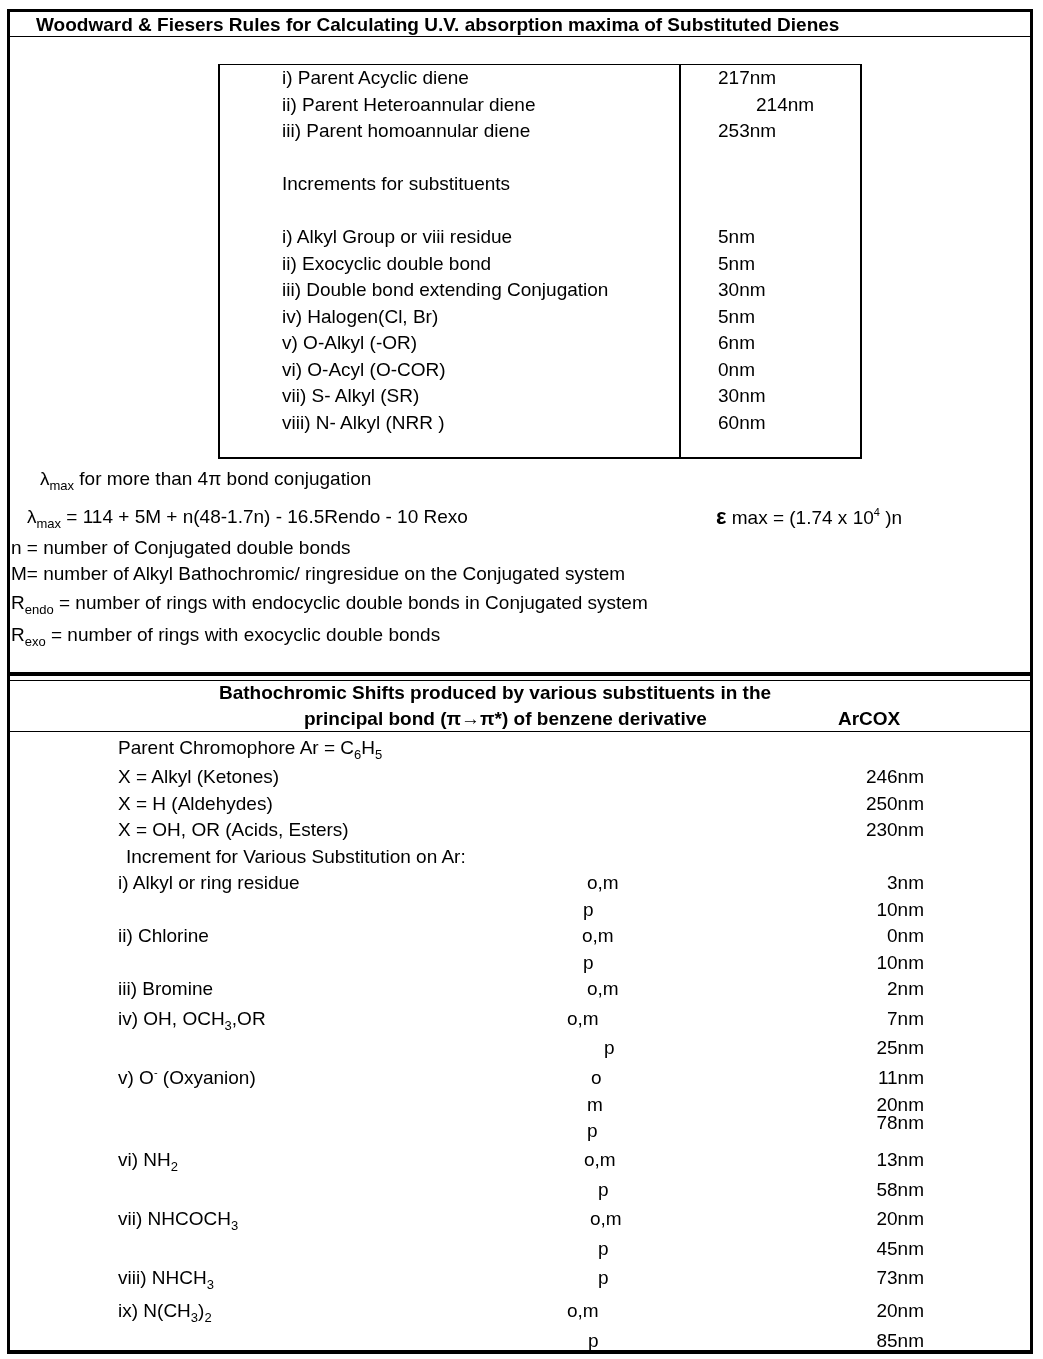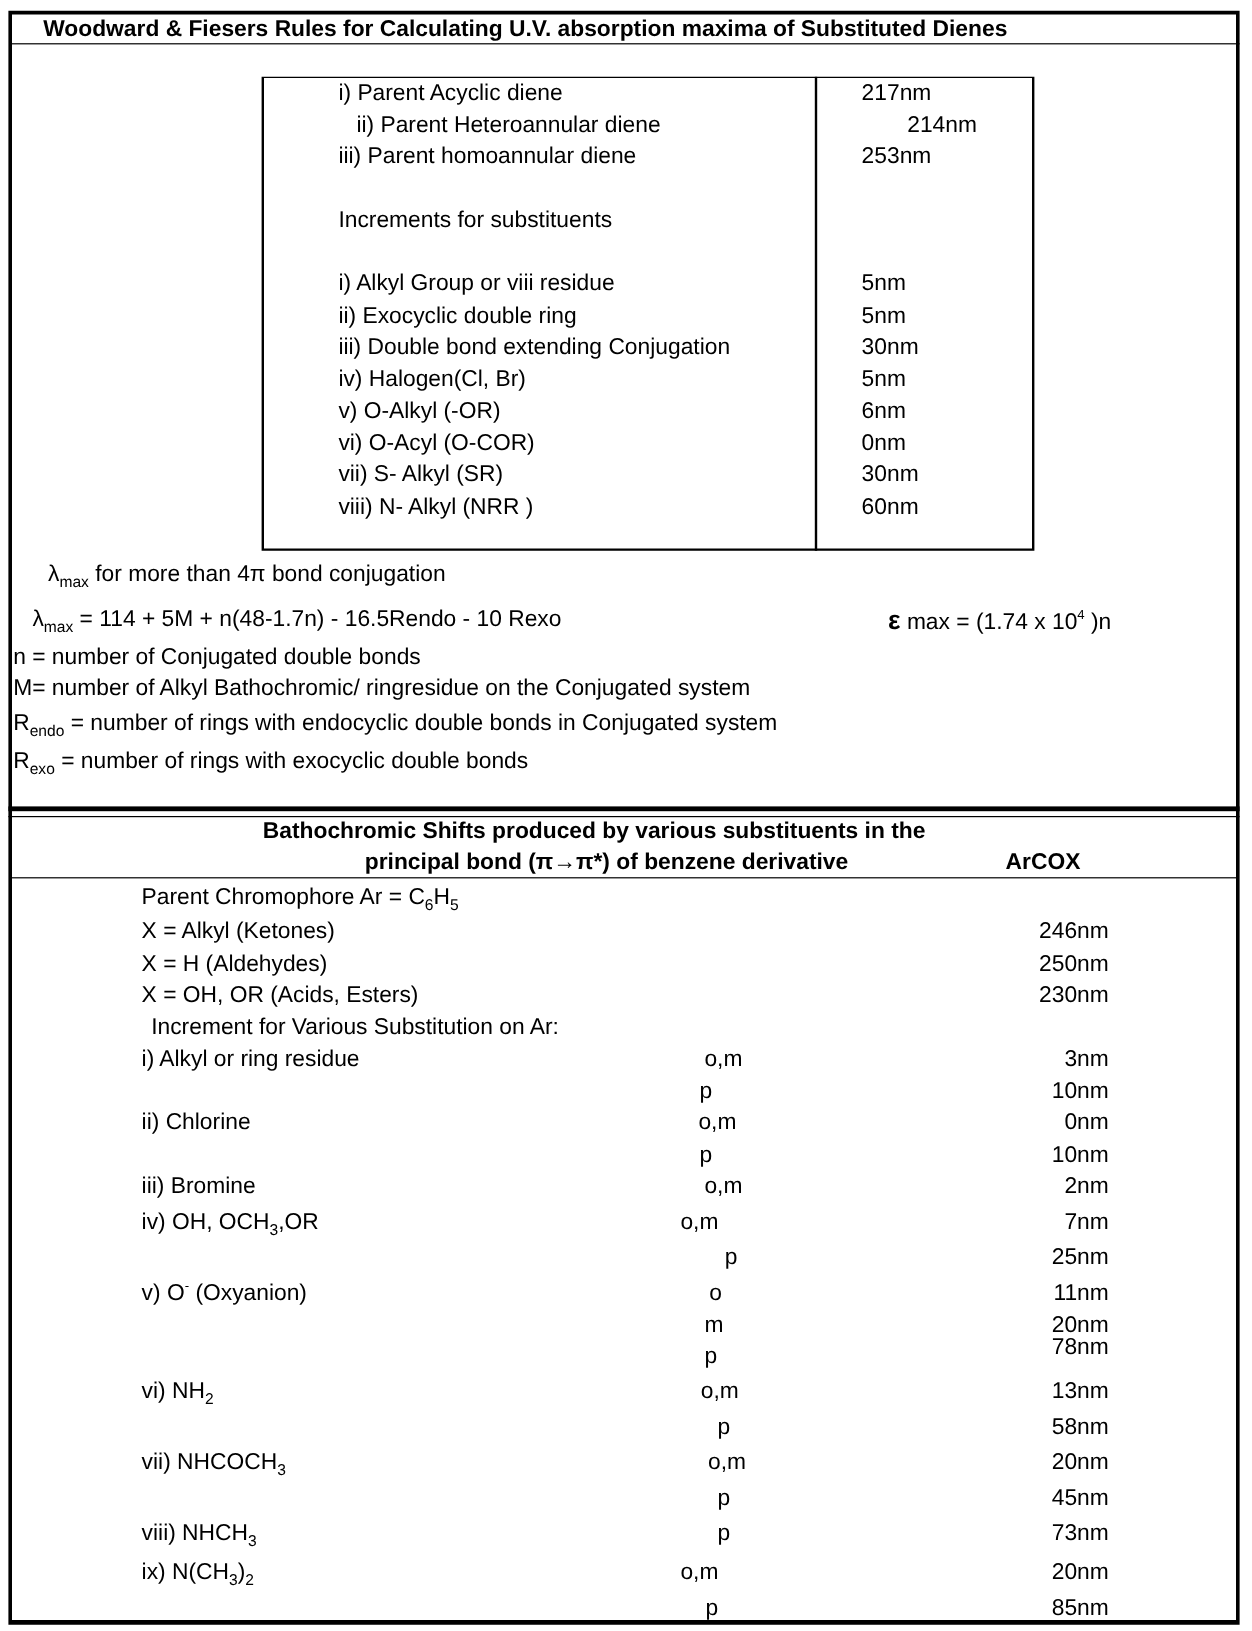--- a/index.html
+++ b/index.html
@@ -24,49 +24,49 @@
 <div class="frame-outer"></div>
 
 <div class="abs t b" style="left:36px; top:14px; font-size:19px;">Woodward &amp; Fiesers Rules for Calculating U.V. absorption maxima of Substituted Dienes</div>
 <div class="rule" style="left:10px; top:36px; width:1023px; height:1px;"></div>
 
 <div class="dt-box"></div>
 <div class="dt-div"></div>
 
 <div class="abs t" style="left:282px; top:67px;">i) Parent Acyclic diene</div>
 <div class="abs t" style="left:718px; top:67px;">217nm</div>
-<div class="abs t" style="left:297px; top:94px;">ii) Parent Heteroannular diene</div>
+<div class="abs t" style="left:282px; top:94px;">ii) Parent Heteroannular diene</div>
 <div class="abs t" style="left:718px; top:94px;margin-left:38px;">214nm</div>
 <div class="abs t" style="left:282px; top:120px;">iii) Parent homoannular diene</div>
 <div class="abs t" style="left:718px; top:120px;">253nm</div>
 
 <div class="abs t" style="left:282px; top:173px;">Increments for substituents</div>
 
 <div class="abs t" style="left:282px; top:226px;">i) Alkyl Group or viii residue</div>
 <div class="abs t" style="left:718px; top:226px;">5nm</div>
-<div class="abs t" style="left:282px; top:253px;">ii) Exocyclic double ring</div>
+<div class="abs t" style="left:282px; top:253px;">ii) Exocyclic double bond</div>
 <div class="abs t" style="left:718px; top:253px;">5nm</div>
 <div class="abs t" style="left:282px; top:279px;">iii) Double bond extending Conjugation</div>
 <div class="abs t" style="left:718px; top:279px;">30nm</div>
 <div class="abs t" style="left:282px; top:306px;">iv) Halogen(Cl, Br)</div>
 <div class="abs t" style="left:718px; top:306px;">5nm</div>
 <div class="abs t" style="left:282px; top:332px;">v) O-Alkyl (-OR)</div>
 <div class="abs t" style="left:718px; top:332px;">6nm</div>
 <div class="abs t" style="left:282px; top:359px;">vi) O-Acyl (O-COR)</div>
 <div class="abs t" style="left:718px; top:359px;">0nm</div>
 <div class="abs t" style="left:282px; top:385px;">vii) S- Alkyl (SR)</div>
 <div class="abs t" style="left:718px; top:385px;">30nm</div>
 <div class="abs t" style="left:282px; top:412px;">viii) N- Alkyl (NRR )</div>
 <div class="abs t" style="left:718px; top:412px;">60nm</div>
 
 <div class="abs t" style="left:40px; top:468px;"><span>λ</span><sub>max</sub><span> for more than 4π bond conjugation</span></div>
 
 <div class="abs t" style="left:11px; top:506px;padding-left:16px;"><span>λ</span><sub>max</sub><span> = 114 + 5M + n(48-1.7n) - 16.5Rendo - 10 Rexo</span></div>
 
-<div class="abs t" style="left:740px; top:506px;"><span class="b" style="font-size:22px;">ε</span><span> max  = (1.74 x 10</span><sup>4</sup><span> )n</span></div>
+<div class="abs t" style="left:716px; top:506px;"><span class="b" style="font-size:22px;">ε</span><span> max  = (1.74 x 10</span><sup>4</sup><span> )n</span></div>
 
 <div class="abs t" style="left:11px; top:537px;">n = number of Conjugated double bonds</div>
 <div class="abs t" style="left:11px; top:563px;">M= number of Alkyl Bathochromic/ ringresidue on the Conjugated system</div>
 <div class="abs t" style="left:11px; top:592px;"><span>R</span><sub>endo</sub><span> = number of rings with endocyclic double bonds in Conjugated system</span></div>
 <div class="abs t" style="left:11px; top:624px;"><span>R</span><sub>exo</sub><span> = number of rings with exocyclic double bonds</span></div>
 
 <div class="rule" style="left:7px; top:672px; width:1026px; height:4px;"></div>
 <div class="rule" style="left:7px; top:680px; width:1026px; height:1px;"></div>
 
 <div class="abs t b" style="left:219px; top:682px;">Bathochromic Shifts produced by various substituents in the</div>

